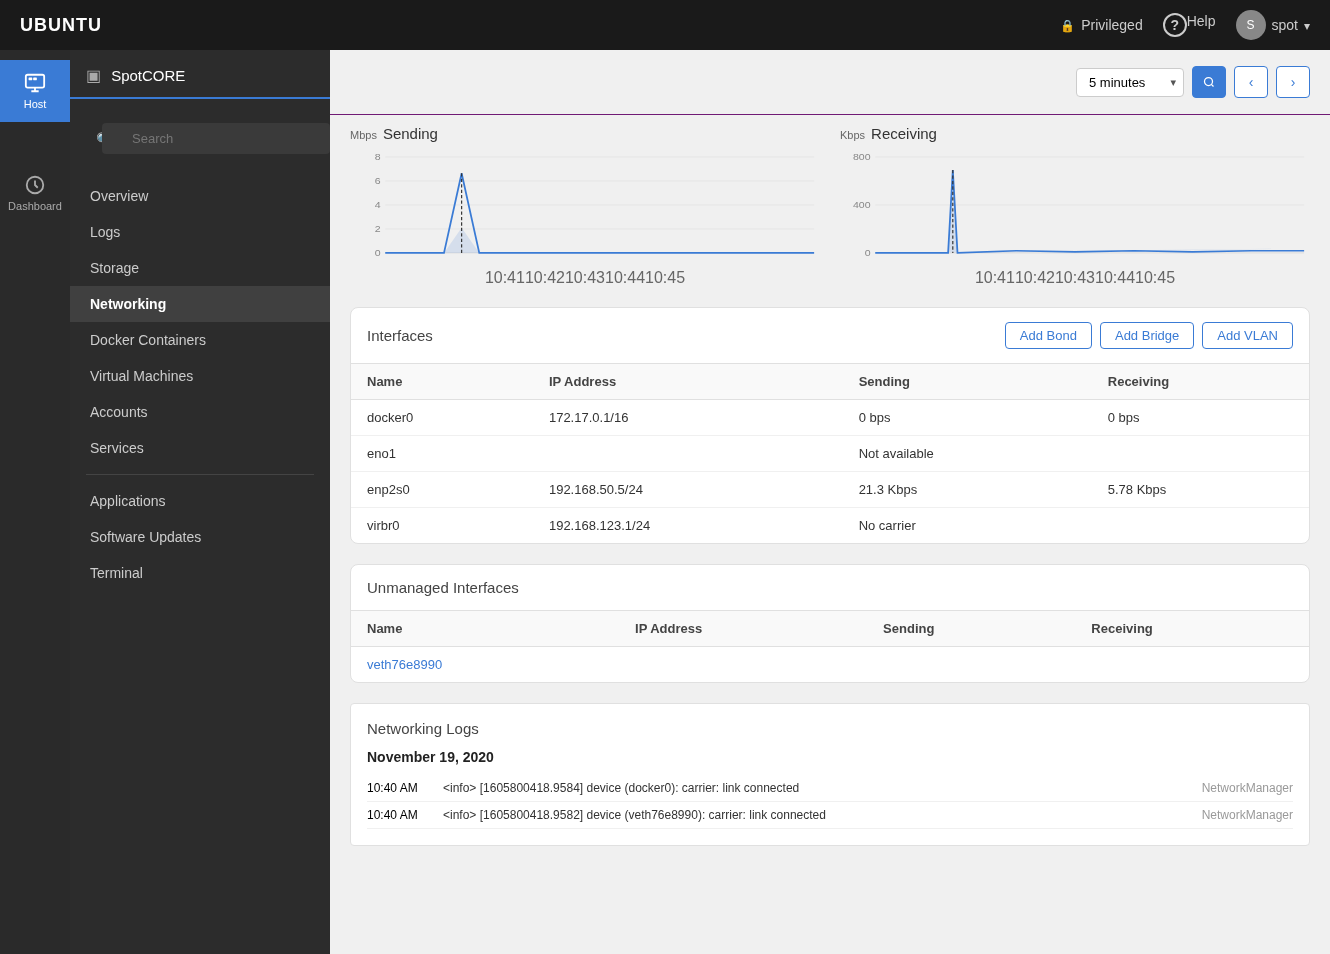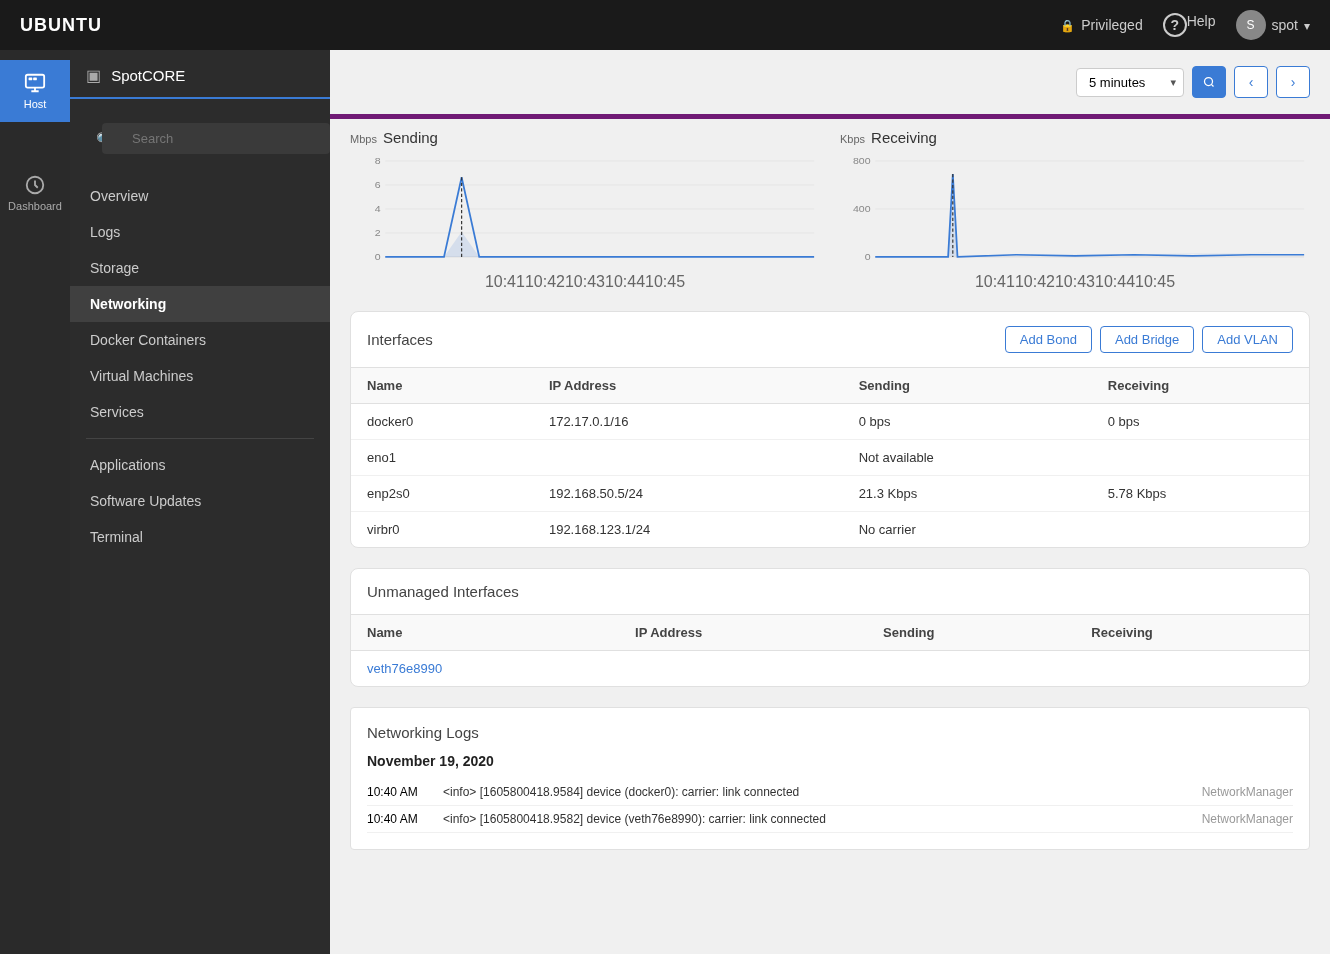--- a/index.html
+++ b/index.html
@@ -179,21 +179,21 @@
     }
 
     
     .content-toolbar {
       background: #f0f0f0;
       padding: 16px 20px;
       display: flex;
       align-items: center;
       gap: 8px;
       justify-content: flex-end;
-      border-bottom: 5px solid #701a75;
+      border-bottom: 1px solid #701a75;
     }
     .time-select {
       padding: 6px 30px 6px 12px;
       border: 1px solid #ccc;
       border-radius: 4px;
       background: #fff;
       font-size: 13px;
       appearance: none;
       cursor: pointer;
       outline: none;
@@ -416,20 +416,21 @@
       <span class="search-icon">🔍</span>
       <input type="text" class="nav-search" placeholder="Search" style="">
     </div>
 
     <div class="nav-item">Overview</div>
     <div class="nav-item">Logs</div>
     <div class="nav-item">Storage</div>
     <div class="nav-item active">Networking</div>
     <div class="nav-item">Docker Containers</div>
     <div class="nav-item">Virtual Machines</div>
+    <div class="nav-item">Accounts</div>
     <div class="nav-item">Services</div>
 
     <hr class="nav-divider">
 
     <div class="nav-item">Applications</div>
     <div class="nav-item">Software Updates</div>
     <div class="nav-item">Terminal</div>
   </div>
 
   <div class="main-content">

